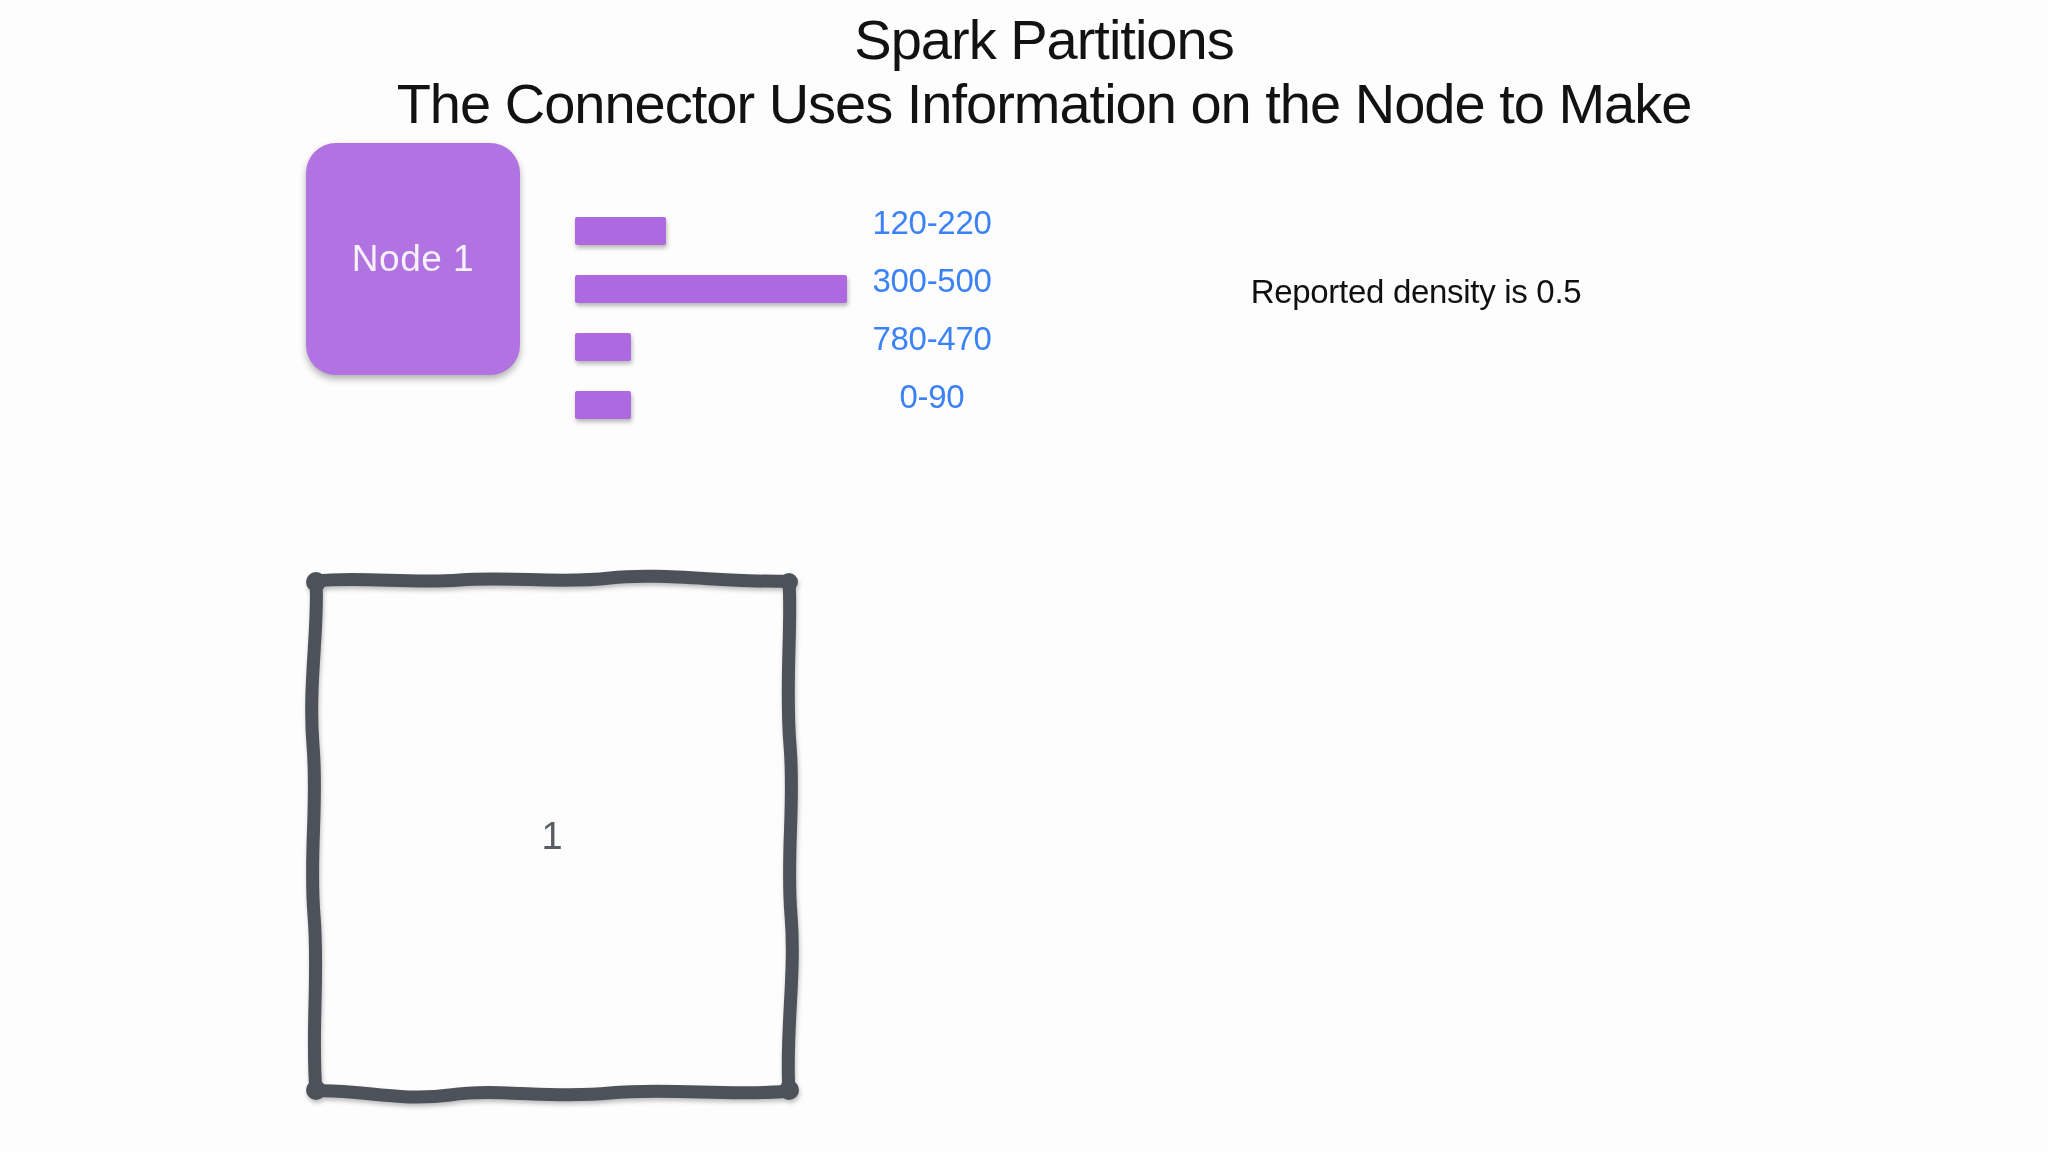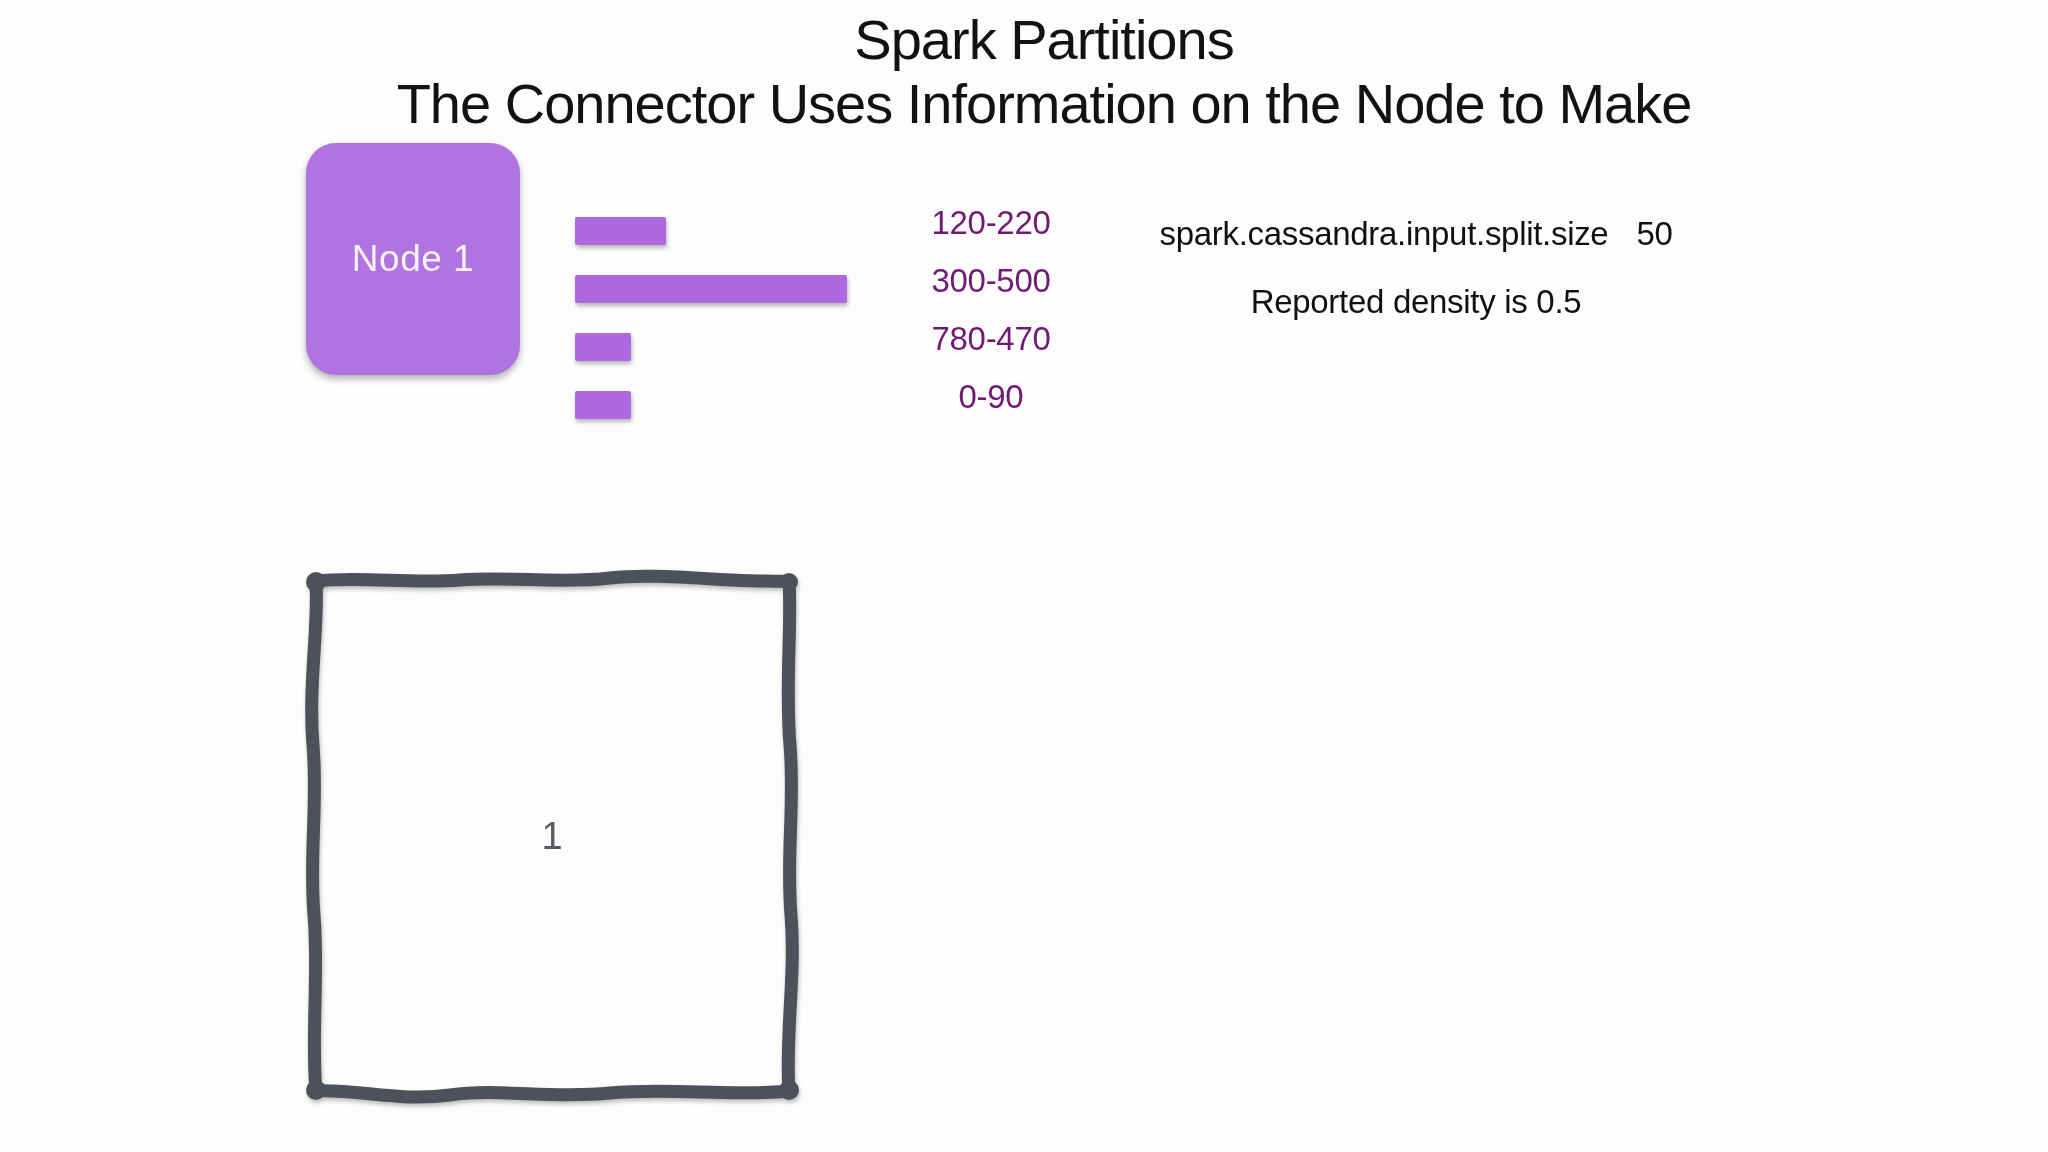--- a/index.html
+++ b/index.html
@@ -62,28 +62,28 @@
     box-shadow: 1px 3px 4px rgba(0,0,0,0.28);
   }
   .bar-0 { top: 217px; }
   .bar-1 { top: 275px; }
   .bar-2 { top: 333px; }
   .bar-3 { top: 391px; }
 
   
   .range-label {
     position: absolute;
-    left: 891px;
+    left: 832px;
     width: 200px;
     text-align: center;
     font-size: 33px;
     font-weight: 300;
     letter-spacing: -0.3px;
     line-height: 34px;
-    color: #701a75;
+    color: #3b82f6;
   }
   .range-label-0 { top: 206px; }
   .range-label-1 { top: 264px; }
   .range-label-2 { top: 322px; }
   .range-label-3 { top: 380px; }
 
   
   .config-block {
     position: absolute;
     left: 1116px;
@@ -98,21 +98,21 @@
     right: 0;
     font-size: 33px;
     font-weight: 300;
     letter-spacing: -0.3px;
     line-height: 40px;
   }
   .config-block { top: 214px; height: 120px; }
   .config-value { margin-left: 28px; }
   .density-line {
     position: absolute;
-    top: 68px;
+    top: 58px;
     left: 0;
     right: 0;
     font-size: 33px;
     font-weight: 300;
     letter-spacing: -0.3px;
     line-height: 40px;
   }
 
   
   .partition-box {
@@ -155,23 +155,20 @@
   <div class="bar bar-1" style="width: 272px;"></div>
   <div class="bar bar-2" style="width: 56px;"></div>
   <div class="bar bar-3" style="width: 56px;"></div>
 
   <div class="range-label range-label-0">120-220</div>
   <div class="range-label range-label-1">300-500</div>
   <div class="range-label range-label-2">780-470</div>
   <div class="range-label range-label-3">0-90</div>
 
   <div class="config-block">
-    <div class="config-line">
-      <span>spark.cassandra.input.split.size</span><span class="config-value">50</span>
-    </div>
     <div class="density-line">Reported density is 0.5</div>
   </div>
 
   <div class="partition-box">
     <svg width="505" height="542" viewBox="0 0 505 542">
       <g stroke="#4d525a" stroke-width="13" fill="none" stroke-linecap="round" stroke-linejoin="round">
         <path d="M 16 16
                  C 60 11, 110 19, 160 15
                  S 260 19, 310 13
                  S 430 18, 489 16

